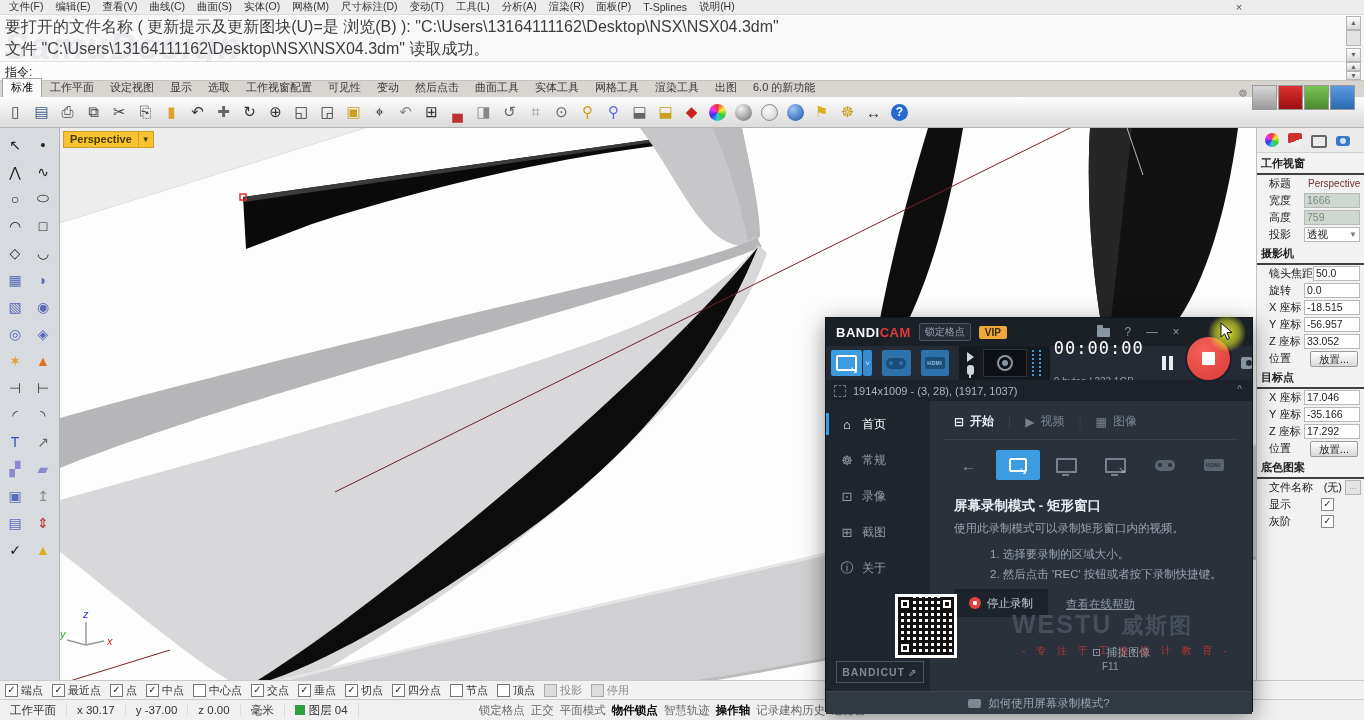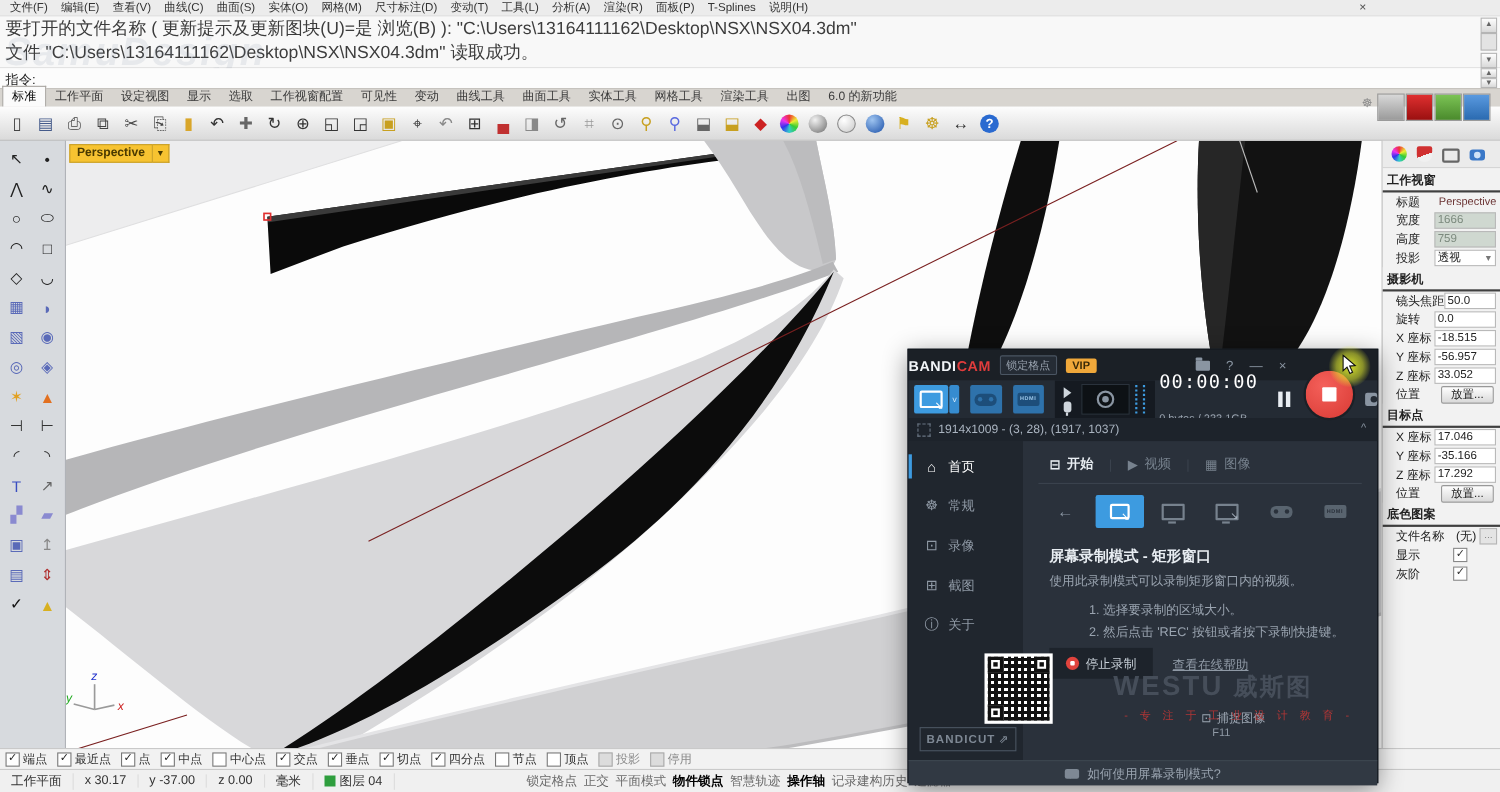--- a/index.html
+++ b/index.html
@@ -96,21 +96,21 @@
     border-top:1px solid #cacaca;display:flex;align-items:center;font-size:11.5px;color:#333;box-sizing:border-box;}
   .st-seg{padding:0 10px;border-right:1px solid #dcdcdc;white-space:nowrap;display:flex;align-items:center;gap:4px;}
   .layer-swatch{width:10px;height:10px;display:inline-block;}
   #st-toggles{display:flex;gap:6px;margin-left:120px;}
   .st-toggle{color:#6a6a6a;white-space:nowrap;}
   .st-toggle[data-active="true"]{color:#000;font-weight:bold;}
   
   #bandicam{position:absolute;left:825px;top:317px;width:428px;height:395px;z-index:10;
     box-shadow:0 6px 22px rgba(0,0,0,.45);font-family:"Liberation Sans","DejaVu Sans",sans-serif;background:#2a313b;border:1px solid #10151b;box-sizing:border-box;}
   #bc-title{position:absolute;left:0;top:0;width:100%;height:28px;background:#1b2026;display:flex;align-items:center;}
-  #bc-logo{font-size:13px;font-weight:bold;letter-spacing:.5px;}
+  #bc-logo{margin-left:10px;font-size:13px;font-weight:bold;letter-spacing:.5px;}
   #bc-logo .w{color:#f2f5f8;}  #bc-logo .r{color:#e03c3c;}
   #bc-badge{margin-left:8px;border:1px solid #4a5562;color:#9aa4b0;font-size:10px;padding:1px 5px;border-radius:2px;background:#252c35;}
   #bc-vip{margin-left:8px;background:#f0a83a;color:#3a2a08;font-weight:bold;font-size:10px;padding:1px 6px;border-radius:2px;}
   .bc-ticon{color:#8a95a2;font-size:12px;width:24px;text-align:center;}
   .bc-folder{width:13px;height:9px;background:#8a95a2;border-radius:1px;position:relative;margin:0 6px 0 90px;}
   .bc-folder::before{content:"";position:absolute;left:0;top:-3px;width:6px;height:3px;background:#8a95a2;border-radius:1px 1px 0 0;}
   
   #bc-controls{position:absolute;left:0;top:28px;width:100%;height:34px;background:#242b34;display:flex;align-items:center;}
   .bc-modebtn{height:26px;margin-left:5px;border-radius:2px;display:flex;align-items:center;justify-content:center;}
   .bc-modebtn.active{background:#3d9be0;width:44px;}
@@ -250,21 +250,21 @@
   <div id="tabbar">
 
   <span class="rtab" data-active="true">标准</span>
       <span class="rtab" data-active="false">工作平面</span>
       <span class="rtab" data-active="false">设定视图</span>
       <span class="rtab" data-active="false">显示</span>
       <span class="rtab" data-active="false">选取</span>
       <span class="rtab" data-active="false">工作视窗配置</span>
       <span class="rtab" data-active="false">可见性</span>
       <span class="rtab" data-active="false">变动</span>
-      <span class="rtab" data-active="false">曲线工具</span>
+      <span class="rtab" data-active="false">然后点击</span>
       <span class="rtab" data-active="false">曲面工具</span>
       <span class="rtab" data-active="false">实体工具</span>
       <span class="rtab" data-active="false">网格工具</span>
       <span class="rtab" data-active="false">渲染工具</span>
       <span class="rtab" data-active="false">出图</span>
       <span class="rtab" data-active="false">6.0 的新功能</span>
     </div>
   <div id="tabbar-close">×</div>
 
   <div id="toolbar">

